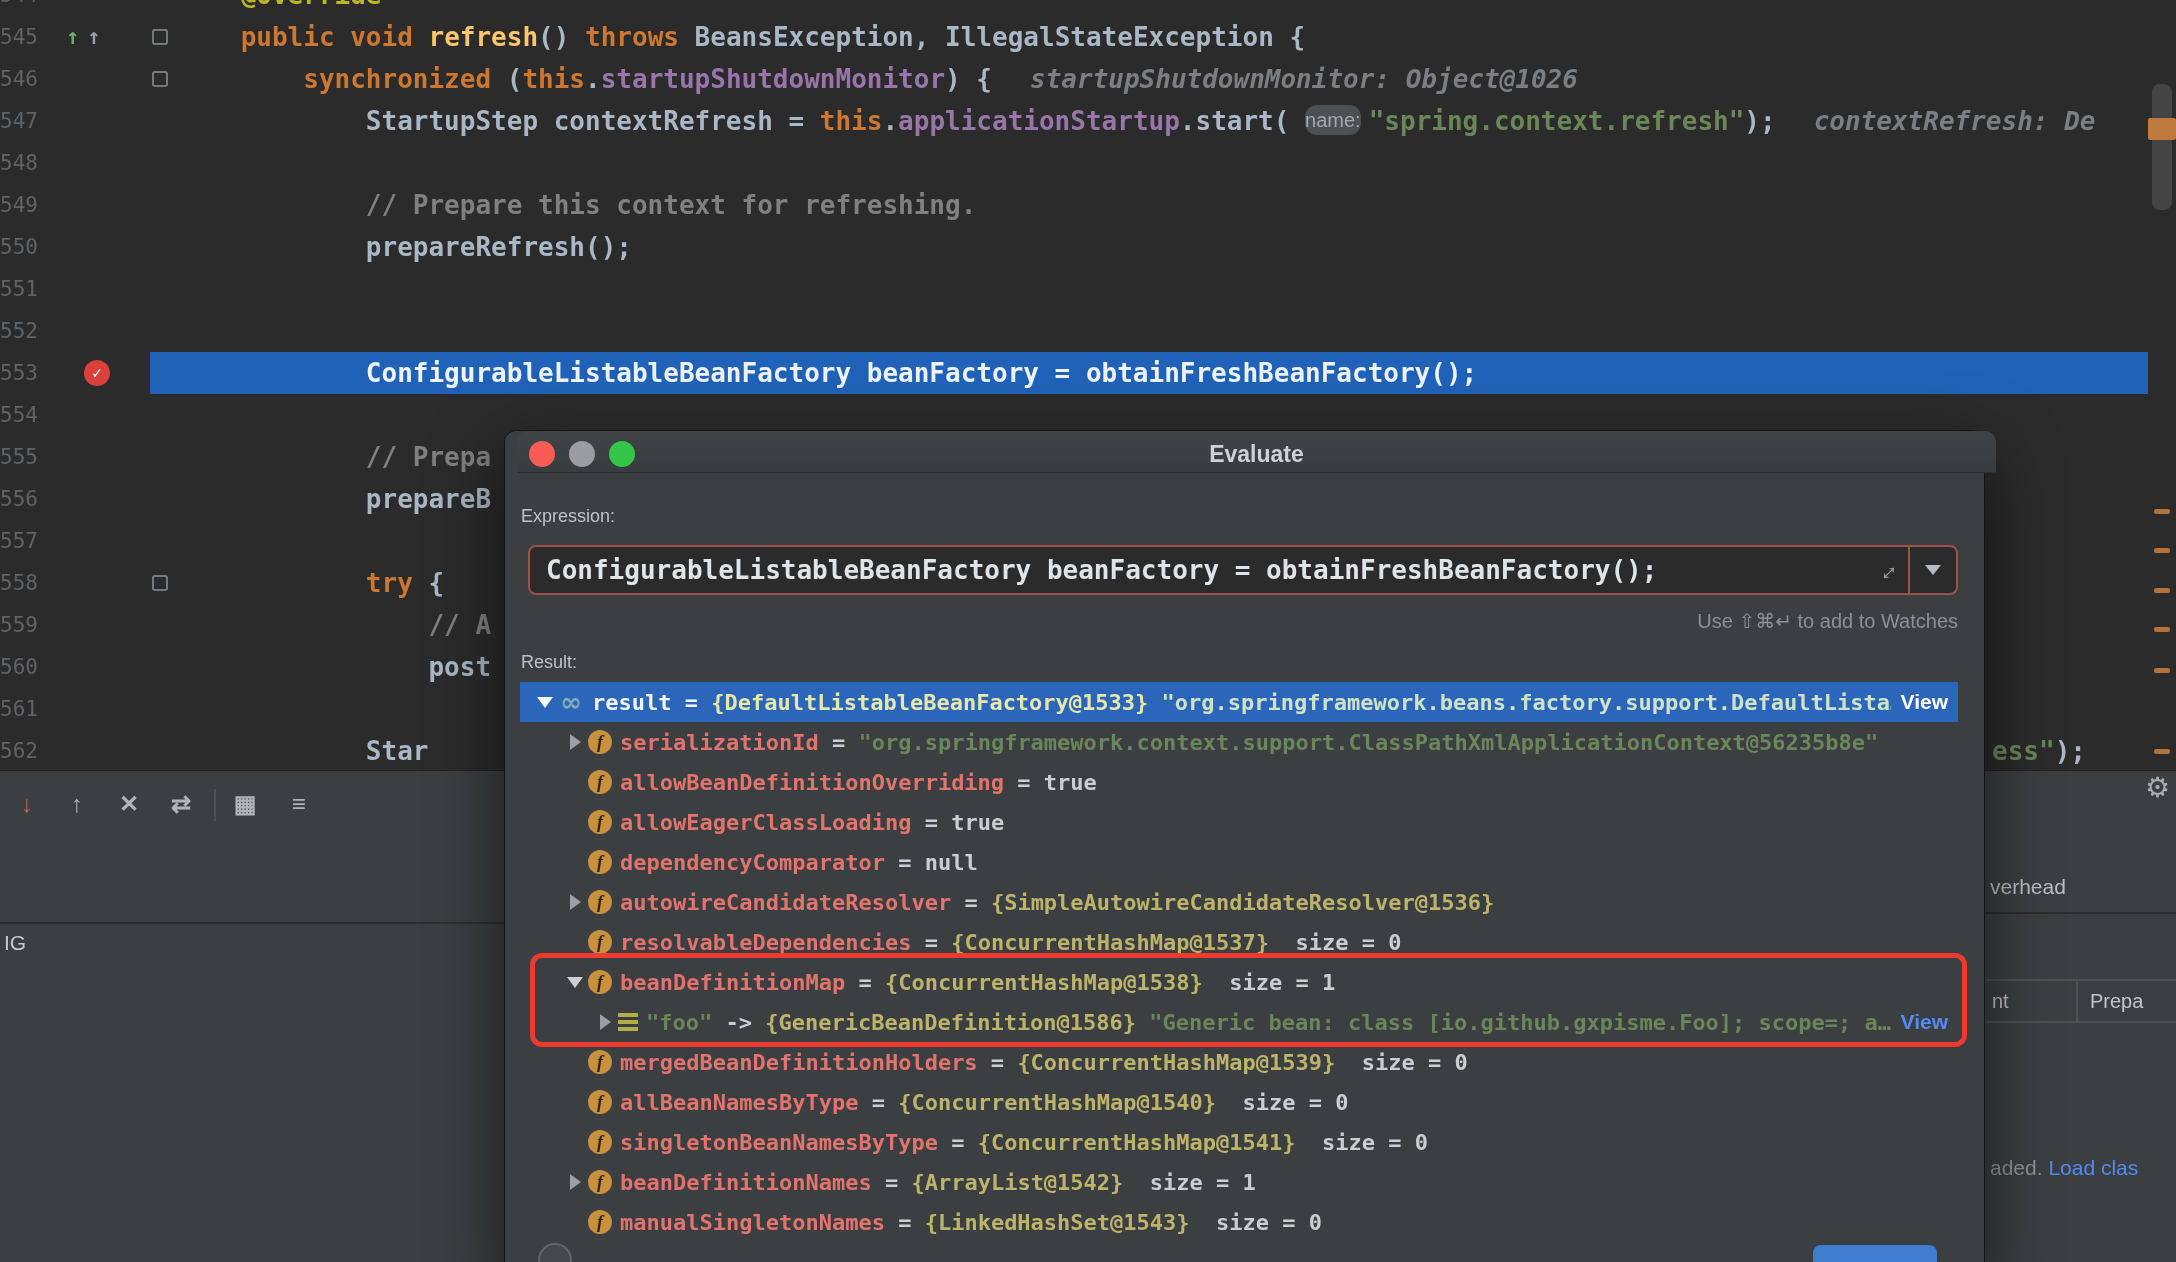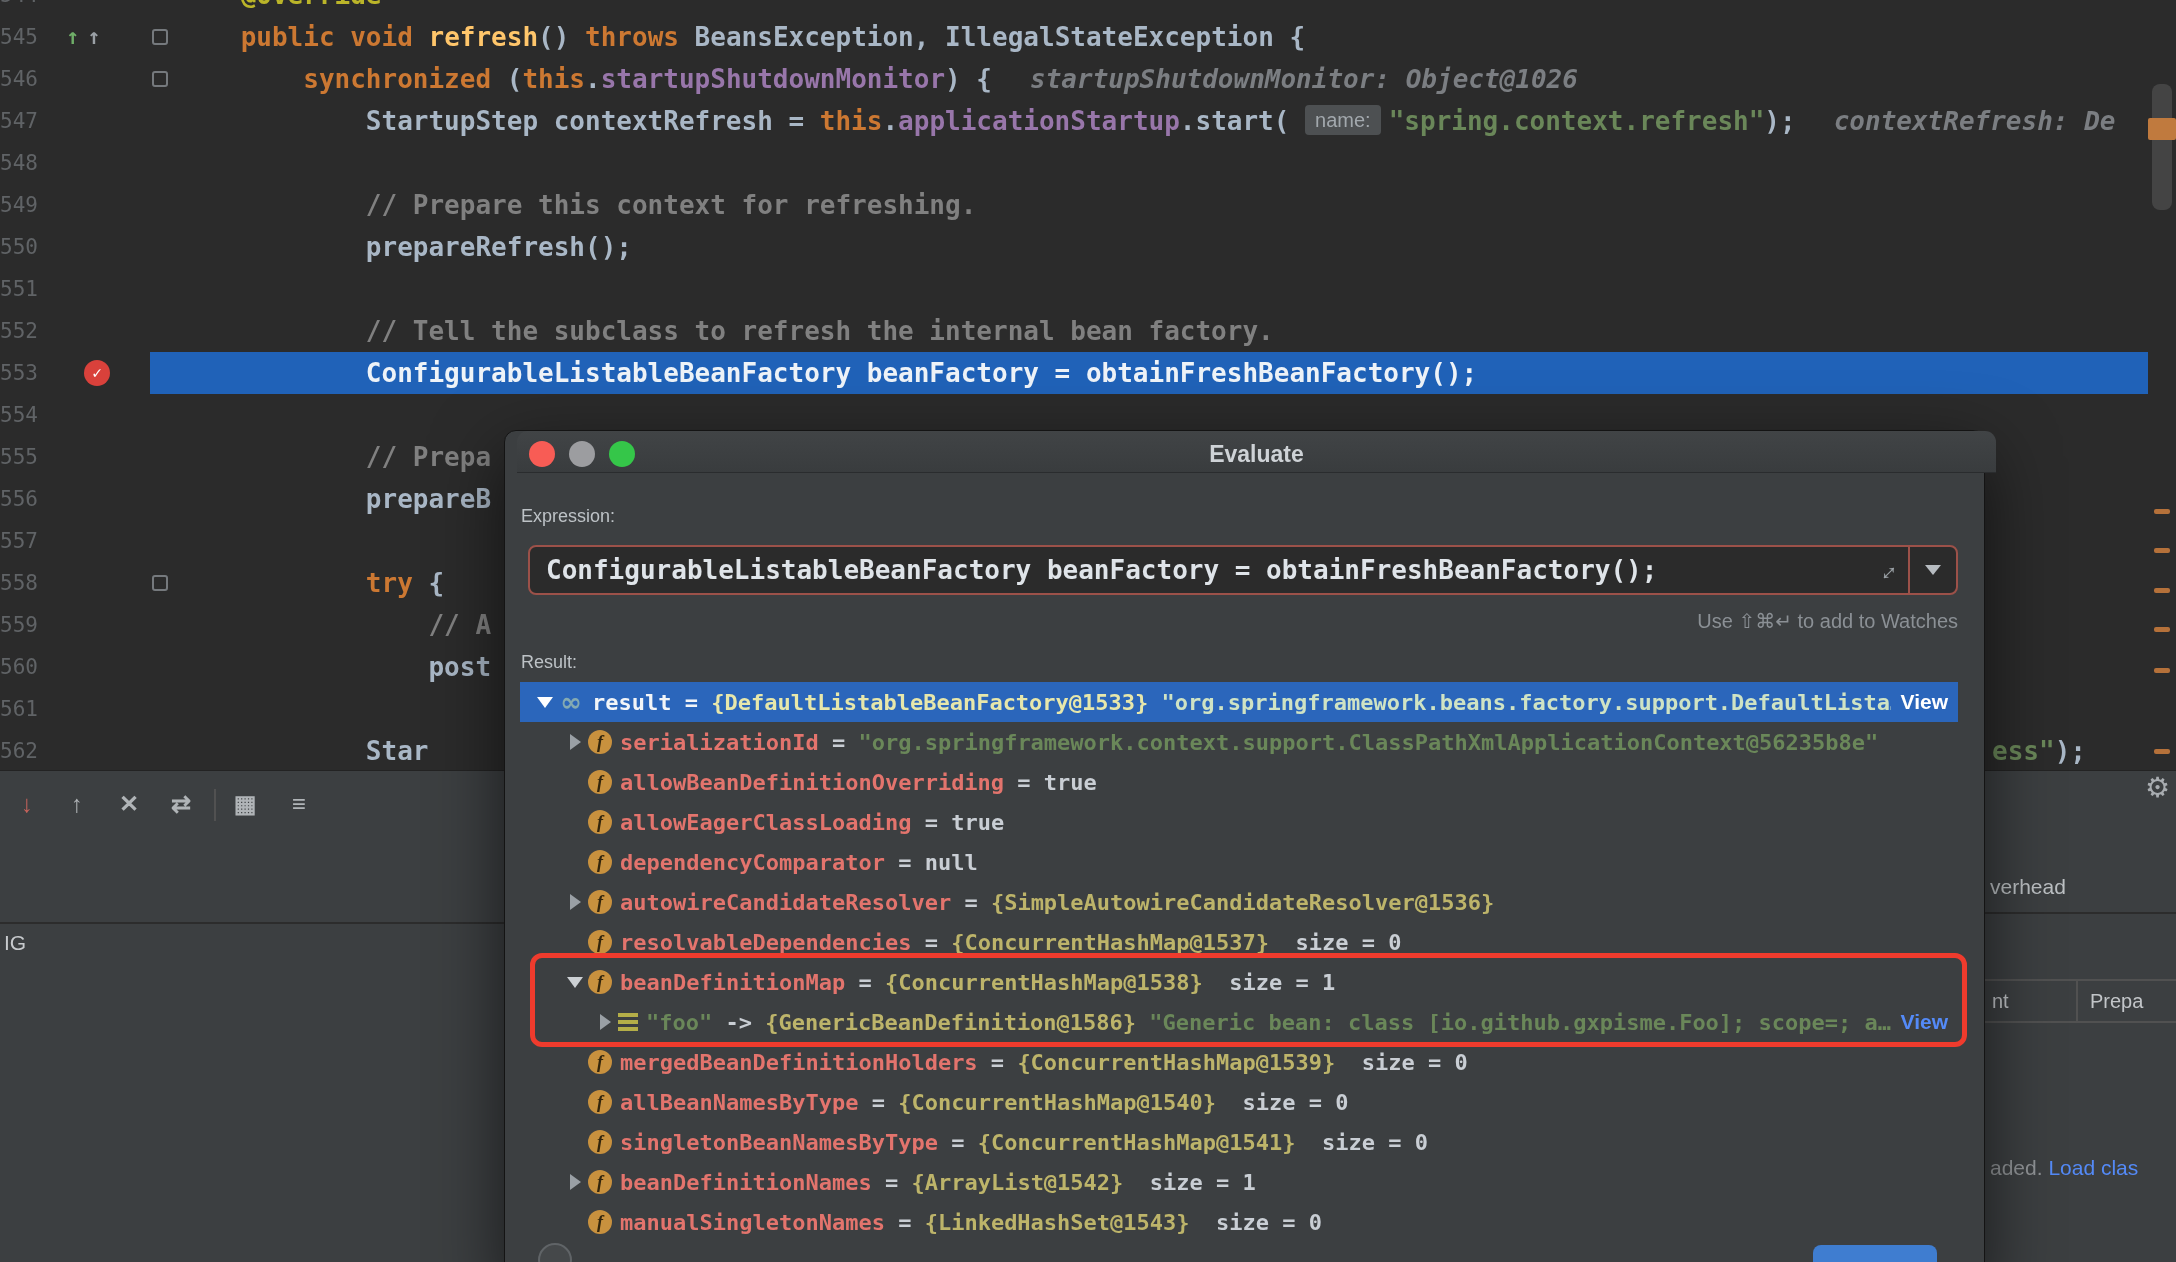--- a/index.html
+++ b/index.html
@@ -15,21 +15,21 @@
   .bp{display:inline-flex;width:26px;height:26px;border-radius:50%;background:#d9413b;align-items:center;justify-content:center;margin-left:18px}
   .bpcheck{color:#fff;font-size:16px;font-weight:700}
   .fold{position:absolute;left:152px;top:13px;width:16px;height:16px;border:2px solid #75797d;border-radius:3px}
   .codetext{display:block;padding-left:178px}
   .tk-kw{color:#cc7832}.tk-method{color:#ffc66b}.tk-plain{color:#a9b7c6}.tk-comment{color:#808080}
   .tk-string{color:#6a8759}.tk-field{color:#9876aa}.tk-annotation{color:#bbb529}
   .tk-exec{color:#eef3f8}
   .hintwrap{margin-left:38px}
   .tk-hint{color:#7b7e82;font-style:italic}
   .tk-chip{display:inline-block;font-family:"Liberation Sans",sans-serif;font-size:20px;font-weight:400;font-style:normal;
-    background:#4d5052;color:#a2a8ad;border-radius:4px;padding:1px 10px;margin-right:8px;line-height:28px;vertical-align:3px}
+    background:#4d5052;color:#a2a8ad;border-radius:12px;padding:1px 0;margin-right:8px;line-height:28px;vertical-align:3px}
   #line562-overflow{position:absolute;left:1992px;top:730px;height:42px;line-height:42px;white-space:pre;
     font-family:"DejaVu Sans Mono",monospace;font-size:26px;font-weight:600}
   
   #scrollbar{position:absolute;right:0;top:0;width:28px;height:770px;z-index:3;background:#2b2b2b}
   .sbthumb{position:absolute;left:4px;top:84px;width:20px;height:126px;background:rgba(255,255,255,.12);border-radius:8px}
   .sbmark{position:absolute;border-radius:2px}
   
   #debug-panel{position:absolute;left:0;top:770px;width:2176px;height:492px;background:#3c3f41;border-top:1px solid #232323;z-index:2}
   #dp-toolbar{position:absolute;left:0;top:16px;width:400px;height:36px}
   .dp-icon{position:absolute;top:0;width:34px;height:34px;display:flex;align-items:center;justify-content:center;font-size:24px;font-weight:700}
@@ -102,21 +102,21 @@
 <div id="editor">
   <div id="editor-lines">
       <div class="code-row" style="top: -26px;"><span class="lnum">544</span><span class="gicons"></span><span class="codetext"><span class="tk-plain">    </span><span class="tk-annotation">@Override</span></span></div>
       <div class="code-row" style="top: 16px;"><span class="lnum">545</span><span class="gicons"><span class="gicon" style="color: rgb(111, 174, 104);">↑</span><span class="gicon" style="color: rgb(154, 160, 165);">↑</span></span><span class="fold"></span><span class="codetext"><span class="tk-plain">    </span><span class="tk-kw">public </span><span class="tk-kw">void </span><span class="tk-method">refresh</span><span class="tk-plain">() </span><span class="tk-kw">throws </span><span class="tk-plain">BeansException, IllegalStateException {</span></span></div>
       <div class="code-row" style="top: 58px;"><span class="lnum">546</span><span class="gicons"></span><span class="fold"></span><span class="codetext"><span class="tk-plain">        </span><span class="tk-kw">synchronized </span><span class="tk-plain">(</span><span class="tk-kw">this</span><span class="tk-plain">.</span><span class="tk-field">startupShutdownMonitor</span><span class="tk-plain">) {</span><span class="hintwrap"><span class="tk-hint">startupShutdownMonitor: Object@1026</span></span></span></div>
       <div class="code-row" style="top: 100px;"><span class="lnum">547</span><span class="gicons"></span><span class="codetext"><span class="tk-plain">            </span><span class="tk-plain">StartupStep contextRefresh = </span><span class="tk-kw">this</span><span class="tk-plain">.</span><span class="tk-field">applicationStartup</span><span class="tk-plain">.start( </span><span class="tk-chip">name:</span><span class="tk-string">"spring.context.refresh"</span><span class="tk-plain">);</span><span class="hintwrap"><span class="tk-hint">contextRefresh: De</span></span></span></div>
       <div class="code-row" style="top: 142px;"><span class="lnum">548</span><span class="gicons"></span><span class="codetext"><span class="tk-plain">    </span></span></div>
       <div class="code-row" style="top: 184px;"><span class="lnum">549</span><span class="gicons"></span><span class="codetext"><span class="tk-plain">            </span><span class="tk-comment">// Prepare this context for refreshing.</span></span></div>
       <div class="code-row" style="top: 226px;"><span class="lnum">550</span><span class="gicons"></span><span class="codetext"><span class="tk-plain">            </span><span class="tk-plain">prepareRefresh();</span></span></div>
       <div class="code-row" style="top: 268px;"><span class="lnum">551</span><span class="gicons"></span><span class="codetext"><span class="tk-plain">    </span></span></div>
-      <div class="code-row" style="top: 310px;"><span class="lnum">552</span><span class="gicons"></span><span class="codetext"><span class="tk-plain">            </span><span class="tk-comment">// Tell the subclass to refresh the internal bean factory.</span></span></div>
+      <div class="code-row" style="top: 310px;"><span class="lnum">552</span><span class="gicons"></span><span class="codetext"><span class="tk-plain">            </span></span></div>
       <div class="code-row exec" style="top: 352px;"><span class="lnum">553</span><span class="gicons"><span class="bp"><span class="bpcheck">✓</span></span></span><span class="codetext"><span class="tk-plain">            </span><span class="tk-exec">ConfigurableListableBeanFactory beanFactory = obtainFreshBeanFactory();</span></span></div>
       <div class="code-row" style="top: 394px;"><span class="lnum">554</span><span class="gicons"></span><span class="codetext"><span class="tk-plain">    </span></span></div>
       <div class="code-row" style="top: 436px;"><span class="lnum">555</span><span class="gicons"></span><span class="codetext"><span class="tk-plain">            </span><span class="tk-comment">// Prepa</span></span></div>
       <div class="code-row" style="top: 478px;"><span class="lnum">556</span><span class="gicons"></span><span class="codetext"><span class="tk-plain">            </span><span class="tk-plain">prepareB</span></span></div>
       <div class="code-row" style="top: 520px;"><span class="lnum">557</span><span class="gicons"></span><span class="codetext"><span class="tk-plain">    </span></span></div>
       <div class="code-row" style="top: 562px;"><span class="lnum">558</span><span class="gicons"></span><span class="fold"></span><span class="codetext"><span class="tk-plain">            </span><span class="tk-kw">try </span><span class="tk-plain">{</span></span></div>
       <div class="code-row" style="top: 604px;"><span class="lnum">559</span><span class="gicons"></span><span class="codetext"><span class="tk-plain">                </span><span class="tk-comment">// A</span></span></div>
       <div class="code-row" style="top: 646px;"><span class="lnum">560</span><span class="gicons"></span><span class="codetext"><span class="tk-plain">                </span><span class="tk-plain">post</span></span></div>
       <div class="code-row" style="top: 688px;"><span class="lnum">561</span><span class="gicons"></span><span class="codetext"><span class="tk-plain">    </span></span></div>
       <div class="code-row" style="top: 730px;"><span class="lnum">562</span><span class="gicons"></span><span class="codetext"><span class="tk-plain">            </span><span class="tk-plain">Star</span></span></div>

